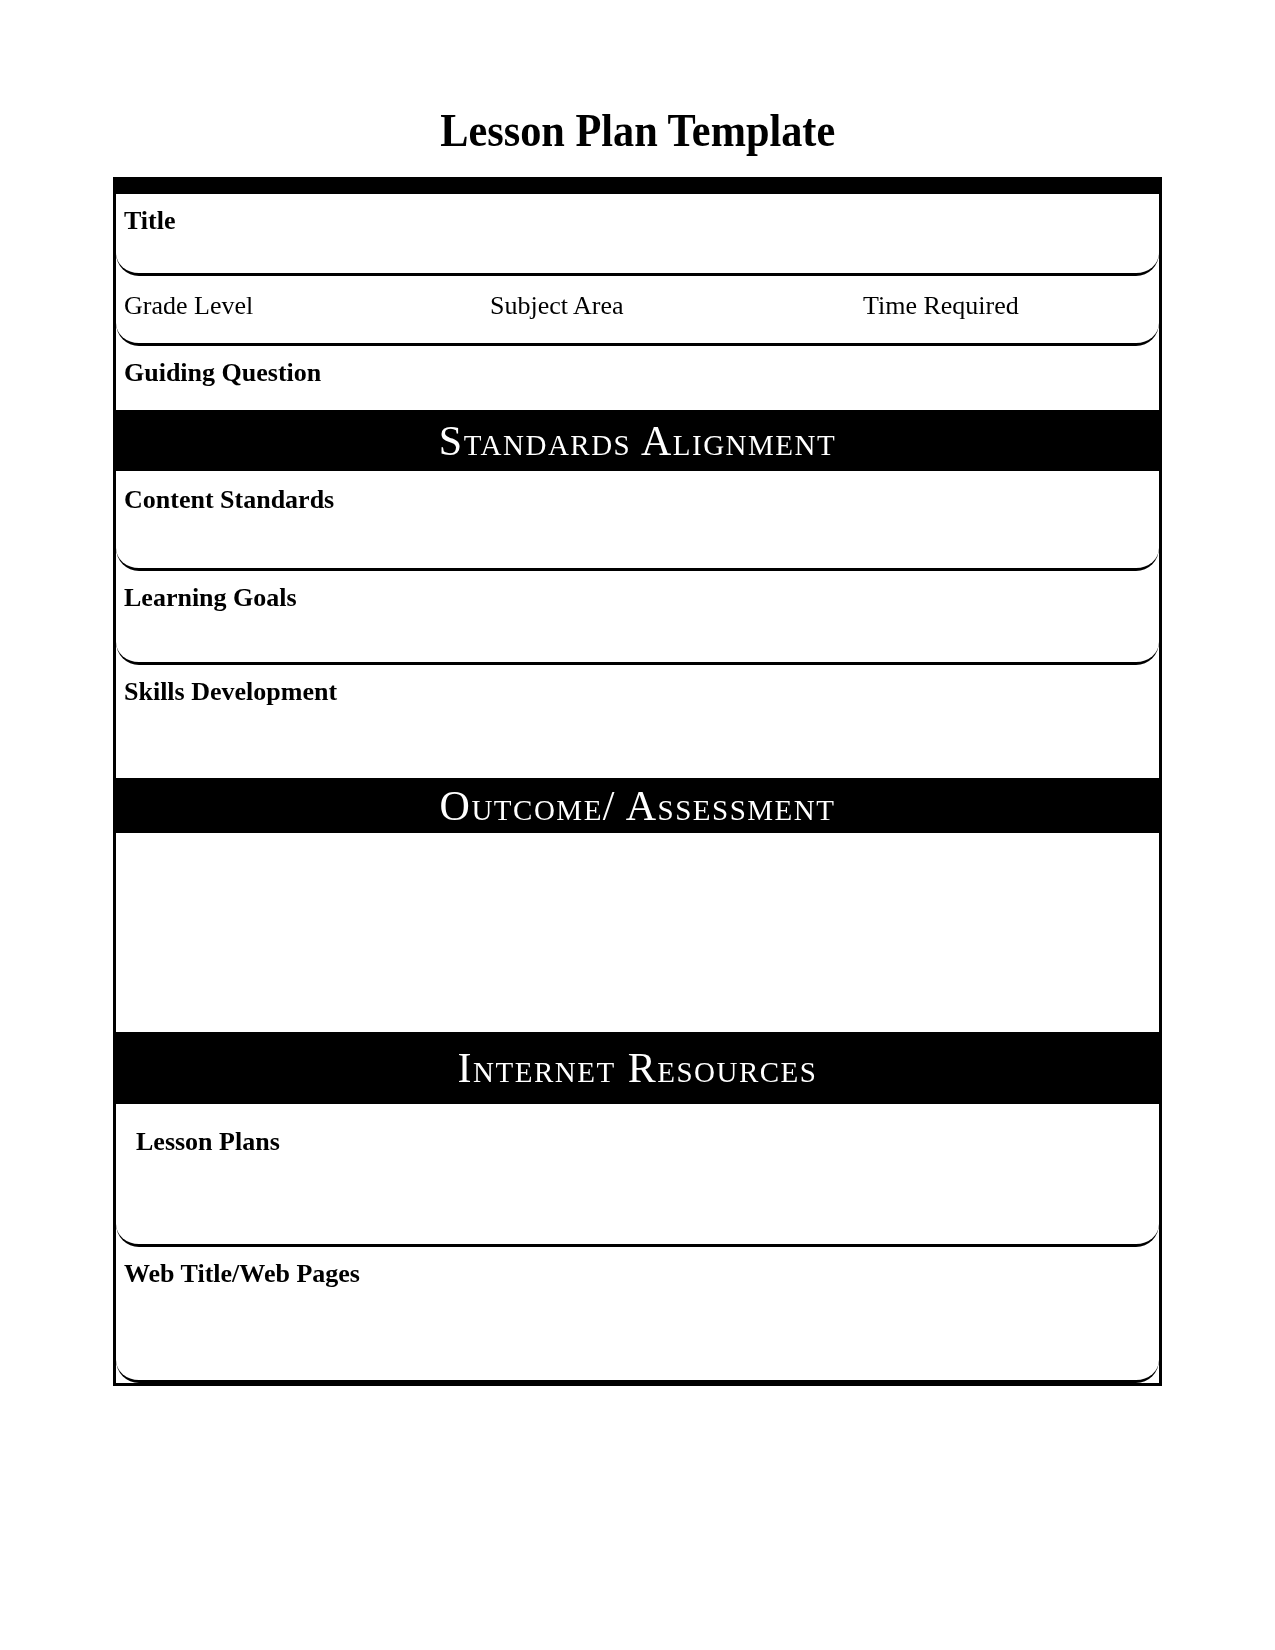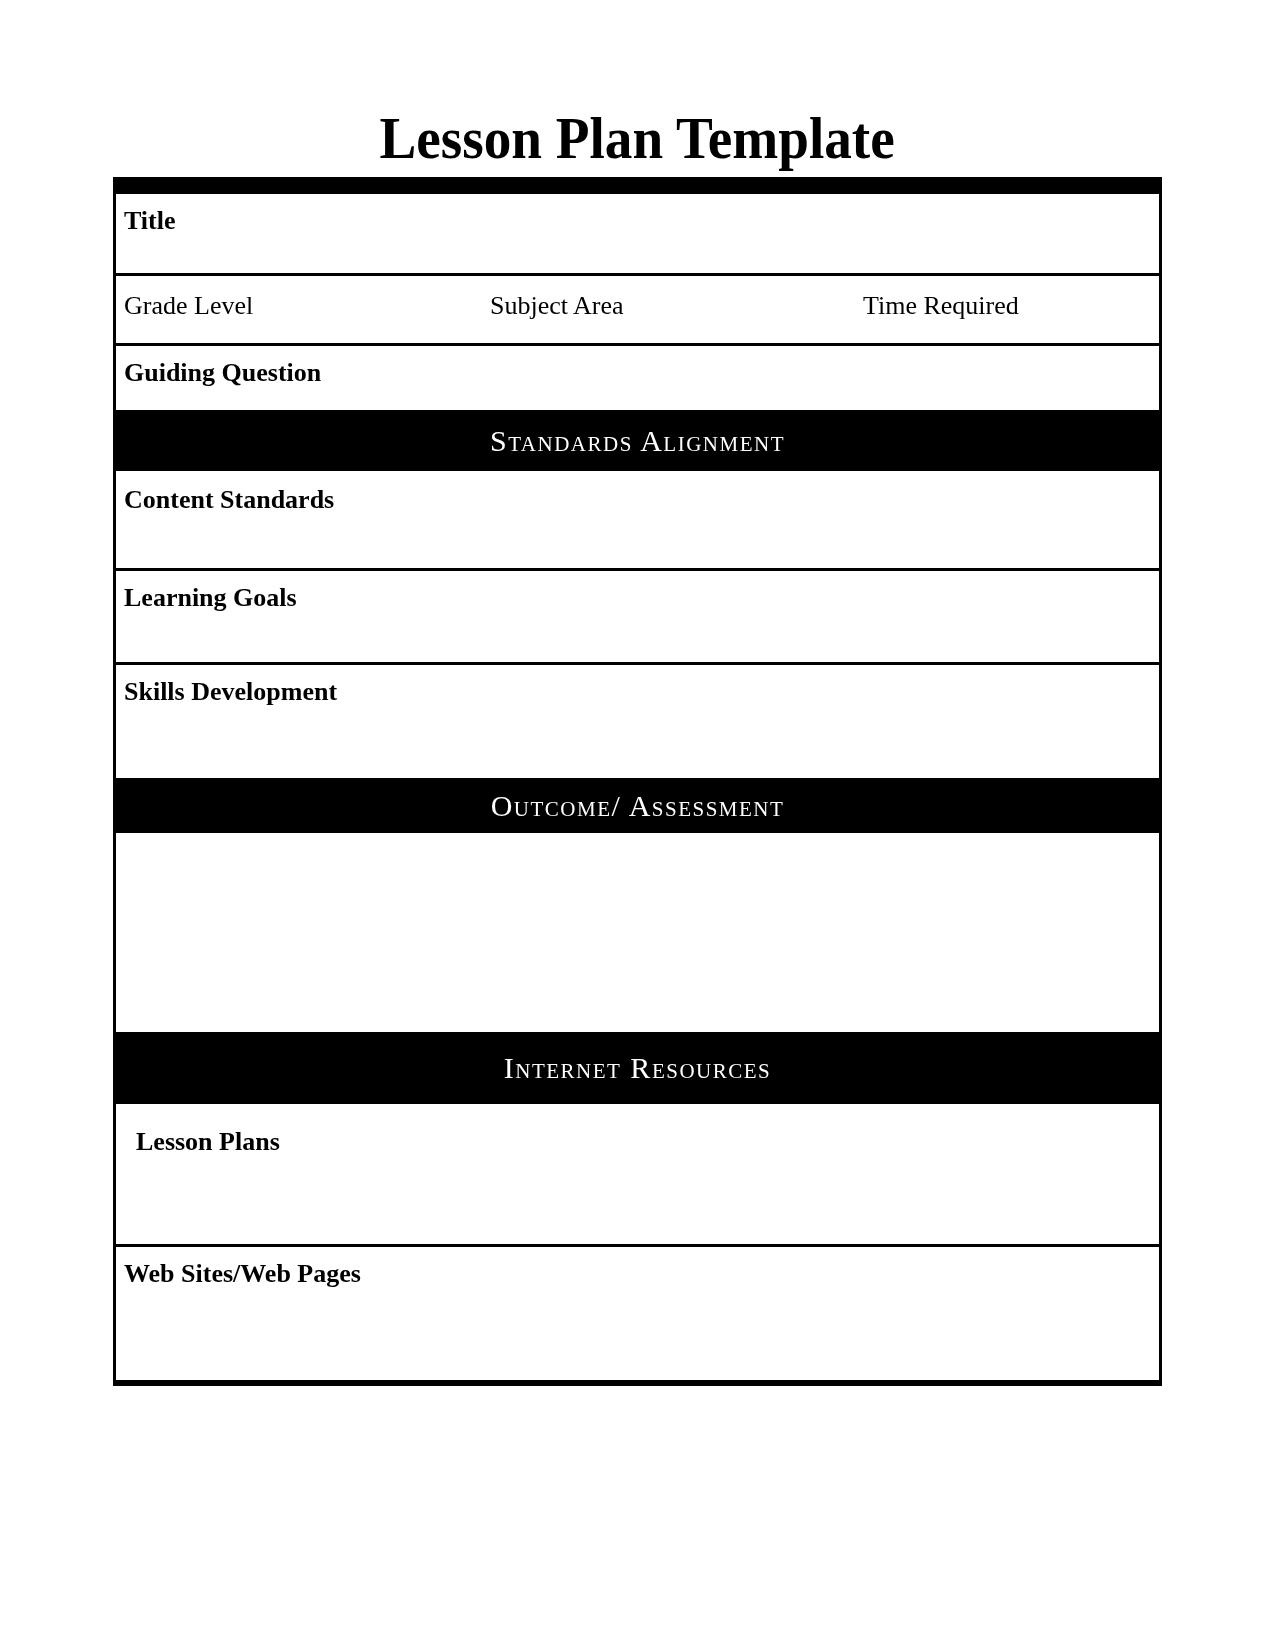--- a/index.html
+++ b/index.html
@@ -10,37 +10,37 @@
     --ink:#000000;
   }
   html,body{margin:0;padding:0;background:#fff;}
   body{width:1275px;height:1650px;font-family:"Liberation Serif","DejaVu Serif",serif;color:var(--ink);}
   .sheet{position:relative;width:1275px;height:1650px;background:var(--page-bg);overflow:hidden;}
 
   
   .doc-title{
     position:absolute;top:108px;left:0;width:1275px;
     margin:0;text-align:center;
-    font-size:60px;font-weight:700;line-height:1;
+    font-size:46px;font-weight:700;line-height:1;
     white-space:nowrap;
   }
   .doc-title .squeeze{display:inline-block;transform:scaleX(0.92);transform-origin:50% 50%;letter-spacing:0px;}
 
   
   .plan{
     position:absolute;left:113px;top:177px;width:1049px;
     box-sizing:border-box;
     border:3px solid var(--line);border-top:none;
     background:var(--page-bg);
   }
   .plan *{box-sizing:border-box;}
 
   .bar-top{height:17px;background:var(--bar-bg);}
 
-  .row{position:relative;background:var(--page-bg);}
+  .row{position:relative;background:var(--page-bg);border-radius:23px;}
   .bb{border-bottom:3px solid var(--line);}
 
   .r-title{height:82px;}
   .r-grade{height:70px;}
   .r-guiding{height:64px;}
   .r-content{height:100px;}
   .r-learning{height:94px;}
   .r-skills{height:113px;}
   .r-empty{height:199px;}
   .r-lesson{height:143px;}
@@ -64,21 +64,21 @@
   .section-bar{
     display:flex;align-items:center;justify-content:center;
     background:var(--bar-bg);
   }
   .bar-standards{height:61px;}
   .bar-outcome{height:55px;}
   .bar-internet{height:72px;}
   .section-heading{
     color:var(--bar-text);
     font-variant:small-caps;
-    font-size:30px;font-weight:400;
+    font-size:42px;font-weight:400;
     letter-spacing:1.5px;line-height:1;
     white-space:nowrap;
   }
 </style>
 </head>
 <body>
 
 <div class="sheet">
 
   <h1 class="doc-title"><span class="squeeze">Lesson Plan Template</span></h1>
@@ -125,18 +125,18 @@
 
     <div class="section-bar bar-internet">
       <span class="section-heading">Internet Resources</span>
     </div>
 
     <div class="row r-lesson bb">
       <span class="label">Lesson Plans</span>
     </div>
 
     <div class="row r-web bb">
-      <span class="label">Web Sites/Web Pages</span>
+      <span class="label">Web Title/Web Pages</span>
     </div>
 
 
   </div>
 </div>
 
 </body></html>

